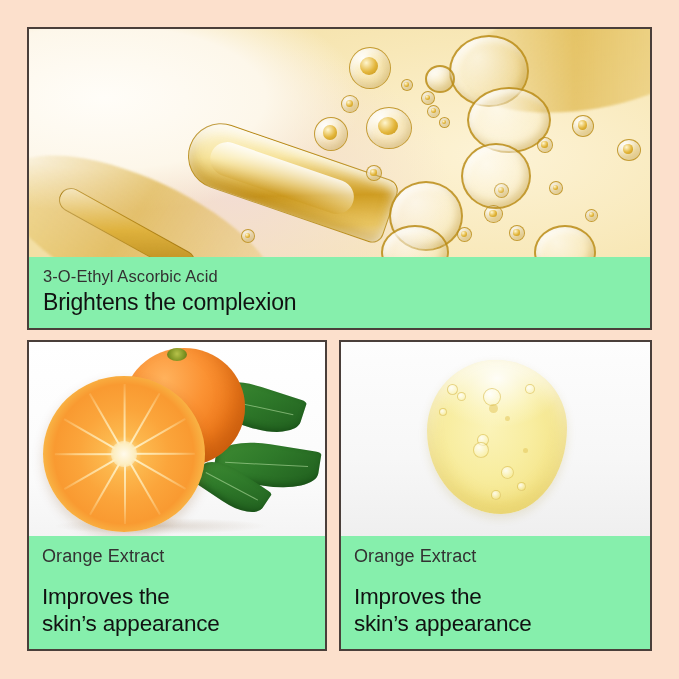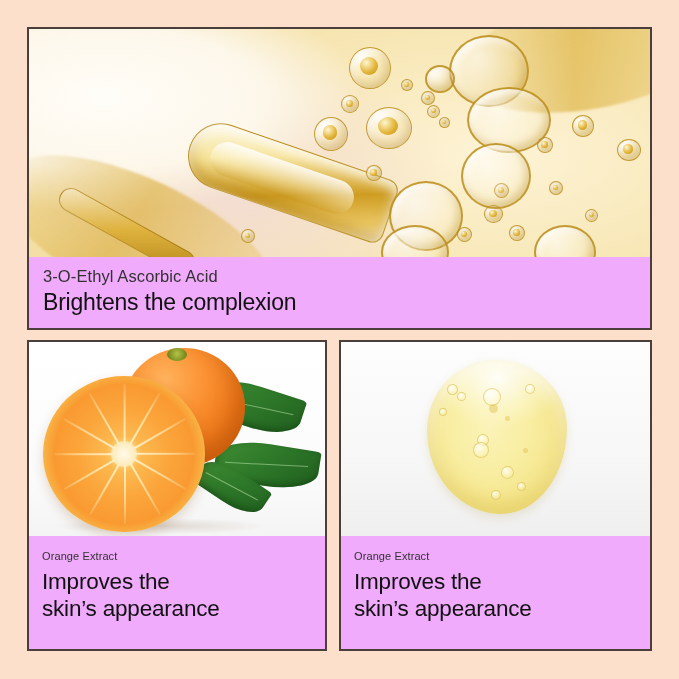--- a/index.html
+++ b/index.html
@@ -43,21 +43,21 @@
     overflow: hidden;
     flex: none;
     background: #ffffff;
   }
   #card-top  .card-media { height: 228px; }
   #card-left .card-media { height: 194px; }
   #card-right .card-media { height: 194px; }
 
   .card-body {
     flex: 1 1 auto;
-    background: #f0abfc;
+    background: #86efac;
     padding: 10px 13px 8px 13px;
     box-sizing: border-box;
     display: flex;
     flex-direction: column;
     justify-content: flex-start;
   }
   #card-top .card-body { padding: 9px 14px 6px 14px; }
 
   .ingredient {
     color: #333132;
@@ -68,21 +68,21 @@
   .benefit {
     color: #111111;
     font-weight: 400;
     letter-spacing: -0.2px;
   }
 
   #card-top .ingredient { font-size: 16.5px; line-height: 20px; margin-bottom: 3px; }
   #card-top .benefit    { font-size: 23px;   line-height: 27px; }
 
   #card-left .ingredient,
-  #card-right .ingredient { font-size: 11px; line-height: 20px; margin-bottom: 2px; }
+  #card-right .ingredient { font-size: 18px; line-height: 20px; margin-bottom: 17px; }
   #card-left .benefit,
   #card-right .benefit    { font-size: 22.5px; line-height: 27px; }
 
   
   .serum-scene {
     position: absolute;
     inset: 0;
     background:
       radial-gradient(ellipse 58% 70% at 12% 30%, #fffdf8 0%, #fdf7ea 45%, rgba(253,243,222,0) 72%),
       radial-gradient(ellipse 45% 85% at 33% 72%, #f3ddd3 0%, rgba(243,221,211,0.35) 55%, rgba(243,221,211,0) 78%),

